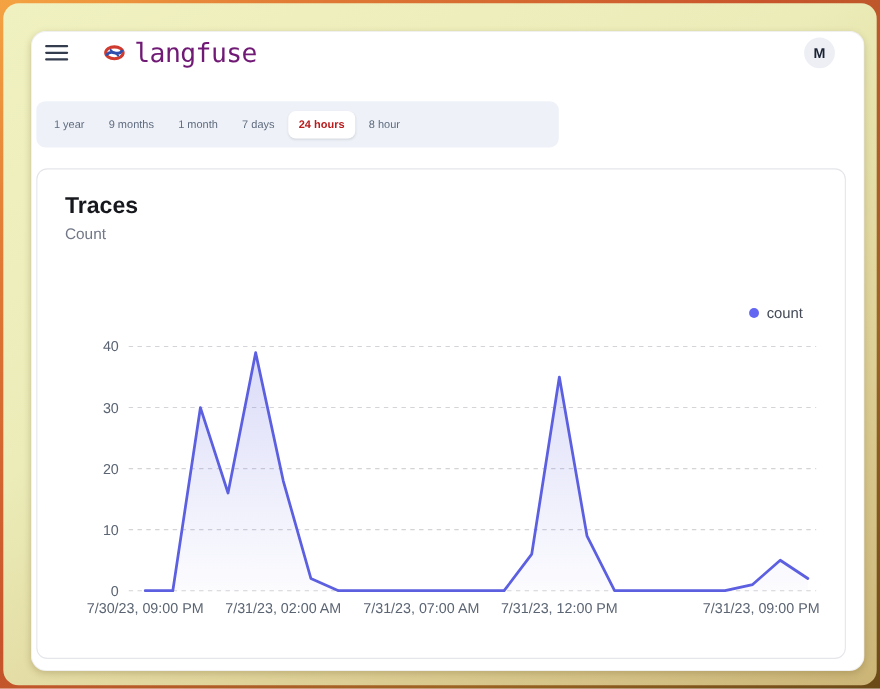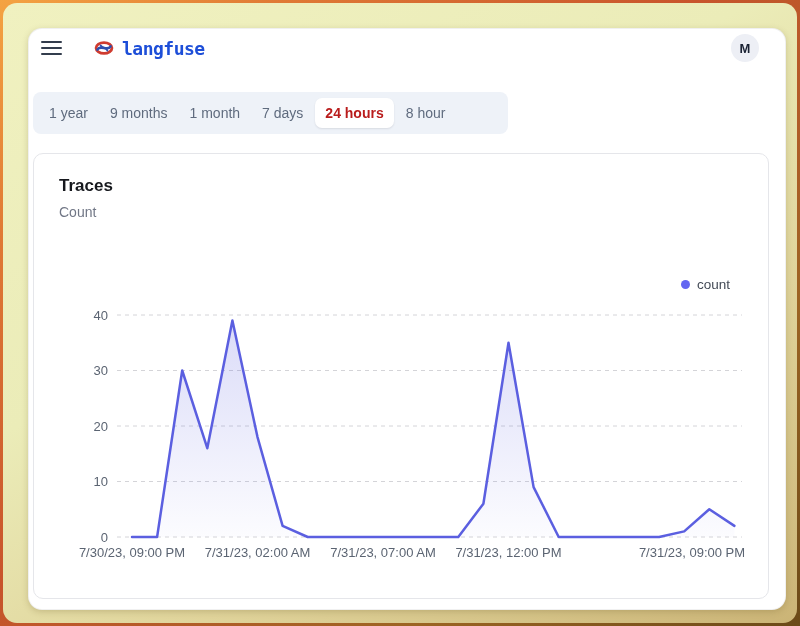--- a/index.html
+++ b/index.html
@@ -16,38 +16,38 @@
     position:absolute;left:28px;top:28px;width:758px;height:582px;
     background:#ffffff;border-radius:14px;border:1px solid rgba(0,0,0,.06);
     box-shadow:0 2px 6px rgba(110,90,40,.25);box-sizing:border-box;
   }
   .app-header{position:absolute;left:10px;right:26px;top:5px;height:28px;display:flex;align-items:center}
   .hamburger{width:21px;display:flex;flex-direction:column;gap:4px;cursor:pointer;padding:2px}
   .hamburger span{display:block;height:2px;background:#333d4d;border-radius:1px}
   .logo{display:flex;align-items:center;gap:8px;margin-left:30px}
   .brand{
     font-family:"DejaVu Sans Mono","Liberation Mono",monospace;
-    font-weight:bold;font-size:18px;color:#1d4ed8;letter-spacing:-.5px;
+    font-weight:normal;font-size:24px;color:#701a75;letter-spacing:-.5px;
   }
   .avatar{
     margin-left:auto;width:28px;height:28px;border-radius:50%;background:#edeff5;
     display:flex;align-items:center;justify-content:center;
     font-size:13px;font-weight:600;color:#1a2233;cursor:pointer;
   }
   .tabbar{
     position:absolute;left:4px;top:63px;width:475px;height:42px;background:#eef2f8;
     border-radius:8px;display:flex;align-items:center;padding:0 6px;gap:2px;box-sizing:border-box;
   }
-  .tab{padding:7px 10px;font-size:14px;color:#5f6b7e;border-radius:7px;cursor:pointer;white-space:nowrap}
+  .tab{padding:7px 10px;font-size:10px;color:#5f6b7e;border-radius:7px;cursor:pointer;white-space:nowrap}
   .tab.active{background:#fff;color:#b91c1c;font-weight:600;box-shadow:0 1px 2px rgba(15,23,42,.10)}
   .card{
     position:absolute;left:4px;top:124px;width:736px;height:446px;background:#fff;
     border:1px solid #e5e6ea;border-radius:10px;box-sizing:border-box;
   }
-  .card-title{position:absolute;left:25px;top:22px;font-size:17px;font-weight:700;color:#16181d}
+  .card-title{position:absolute;left:25px;top:22px;font-size:21px;font-weight:700;color:#16181d}
   .card-subtitle{position:absolute;left:25px;top:50px;font-size:14px;color:#717786}
   .legend{position:absolute;right:38px;top:123px;display:flex;align-items:center;gap:7px;font-size:13.5px;color:#434a56}
   .legend-dot{width:9px;height:9px;border-radius:50%;background:#6366f1}
   #chart-svg{position:absolute;left:0;top:0}
 </style>
 </head>
 <body>
 
 <div class="frame"></div>
 

